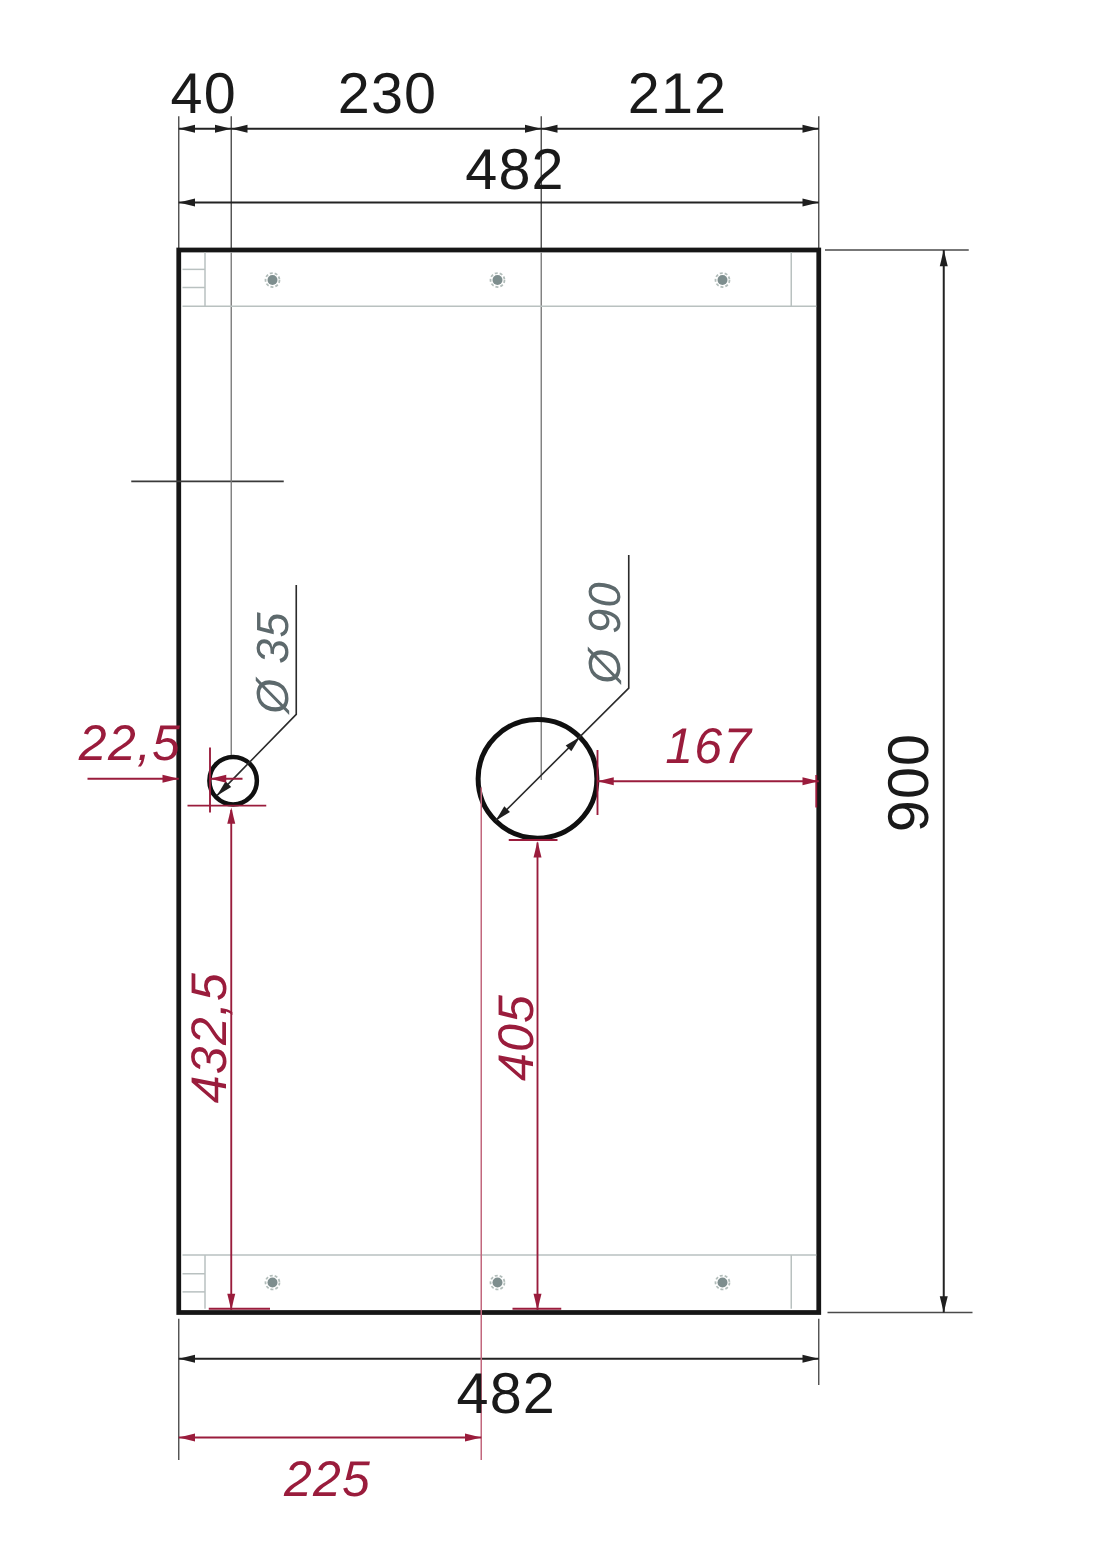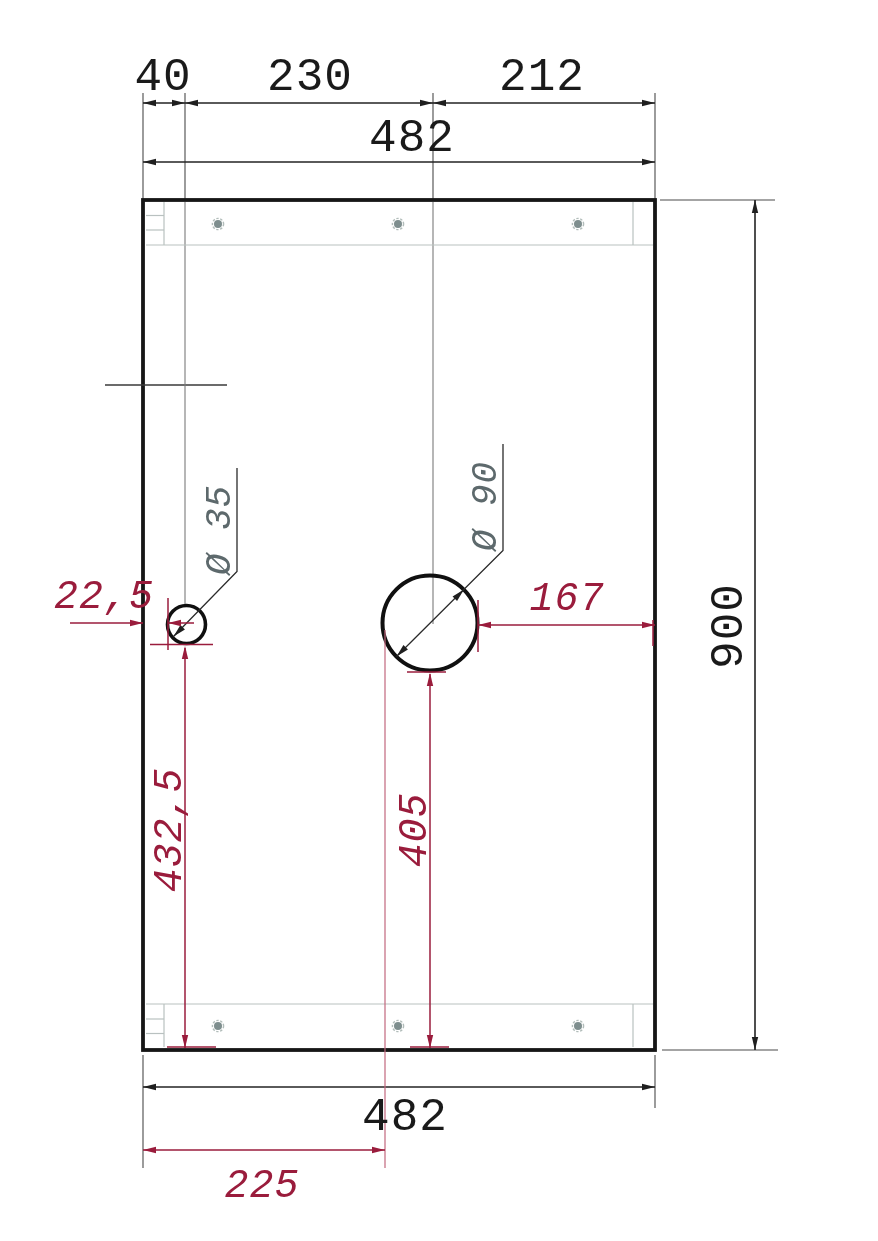--- a/index.html
+++ b/index.html
@@ -1,17 +1,17 @@
 <!DOCTYPE html>
 <html><head>
 <meta charset="utf-8">
 <style>
   html,body{margin:0;padding:0;background:#ffffff;}
   .stage{position:relative;width:878px;height:1241px;background:#ffffff;overflow:hidden;
-         font-family:Liberation Mono, monospace;}
+         font-family:Liberation Sans, sans-serif;}
   svg{display:block;}
   
   .ln-panel{stroke:#161616;stroke-width:3.8;fill:#ffffff;}
   .ln-dim{stroke:#232323;stroke-width:1.6;fill:none;}
   .ln-ext{stroke:#4a4a4a;stroke-width:1.1;fill:none;}
   .ln-extg{stroke:#7a7a7a;stroke-width:1.1;fill:none;}
   .ln-rail{stroke:#b9c1c0;stroke-width:1.2;fill:none;}
   .ln-lead{stroke:#2b2b2b;stroke-width:1.3;fill:none;}
   .ln-red{stroke:#9a1c3c;stroke-width:1.5;fill:none;}
   .ln-redext{stroke:#c2677d;stroke-width:1.2;fill:none;}

